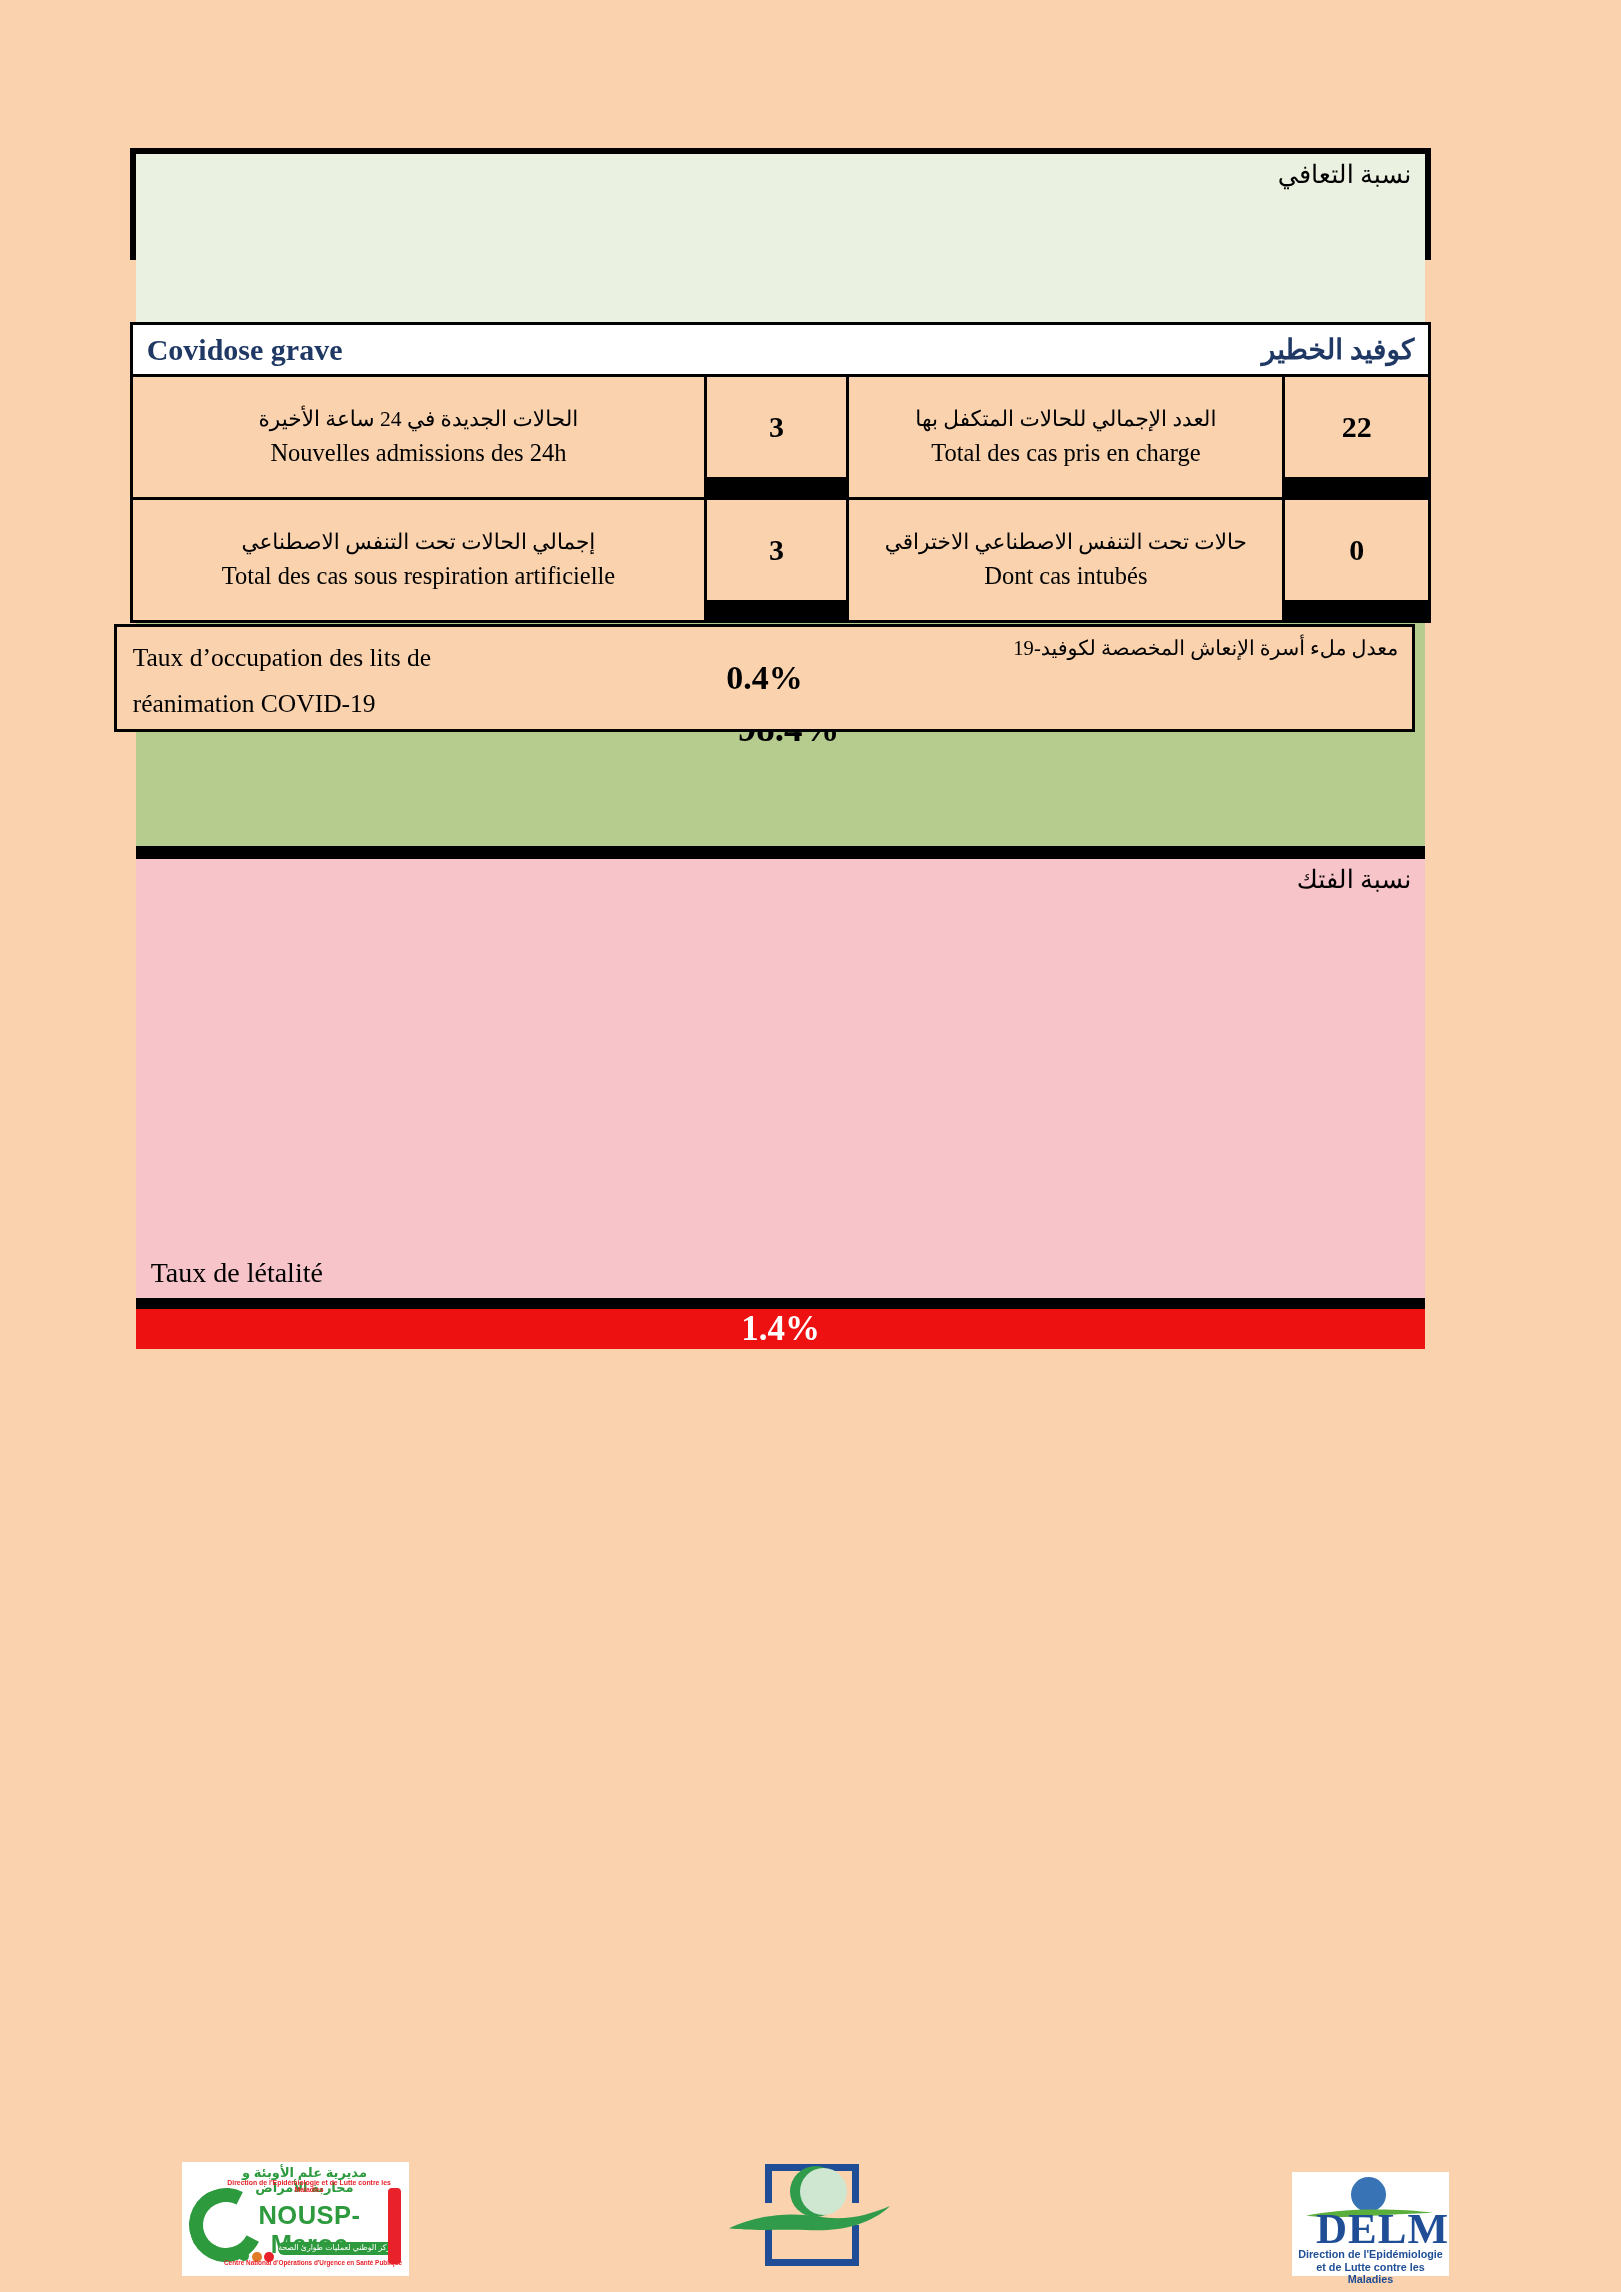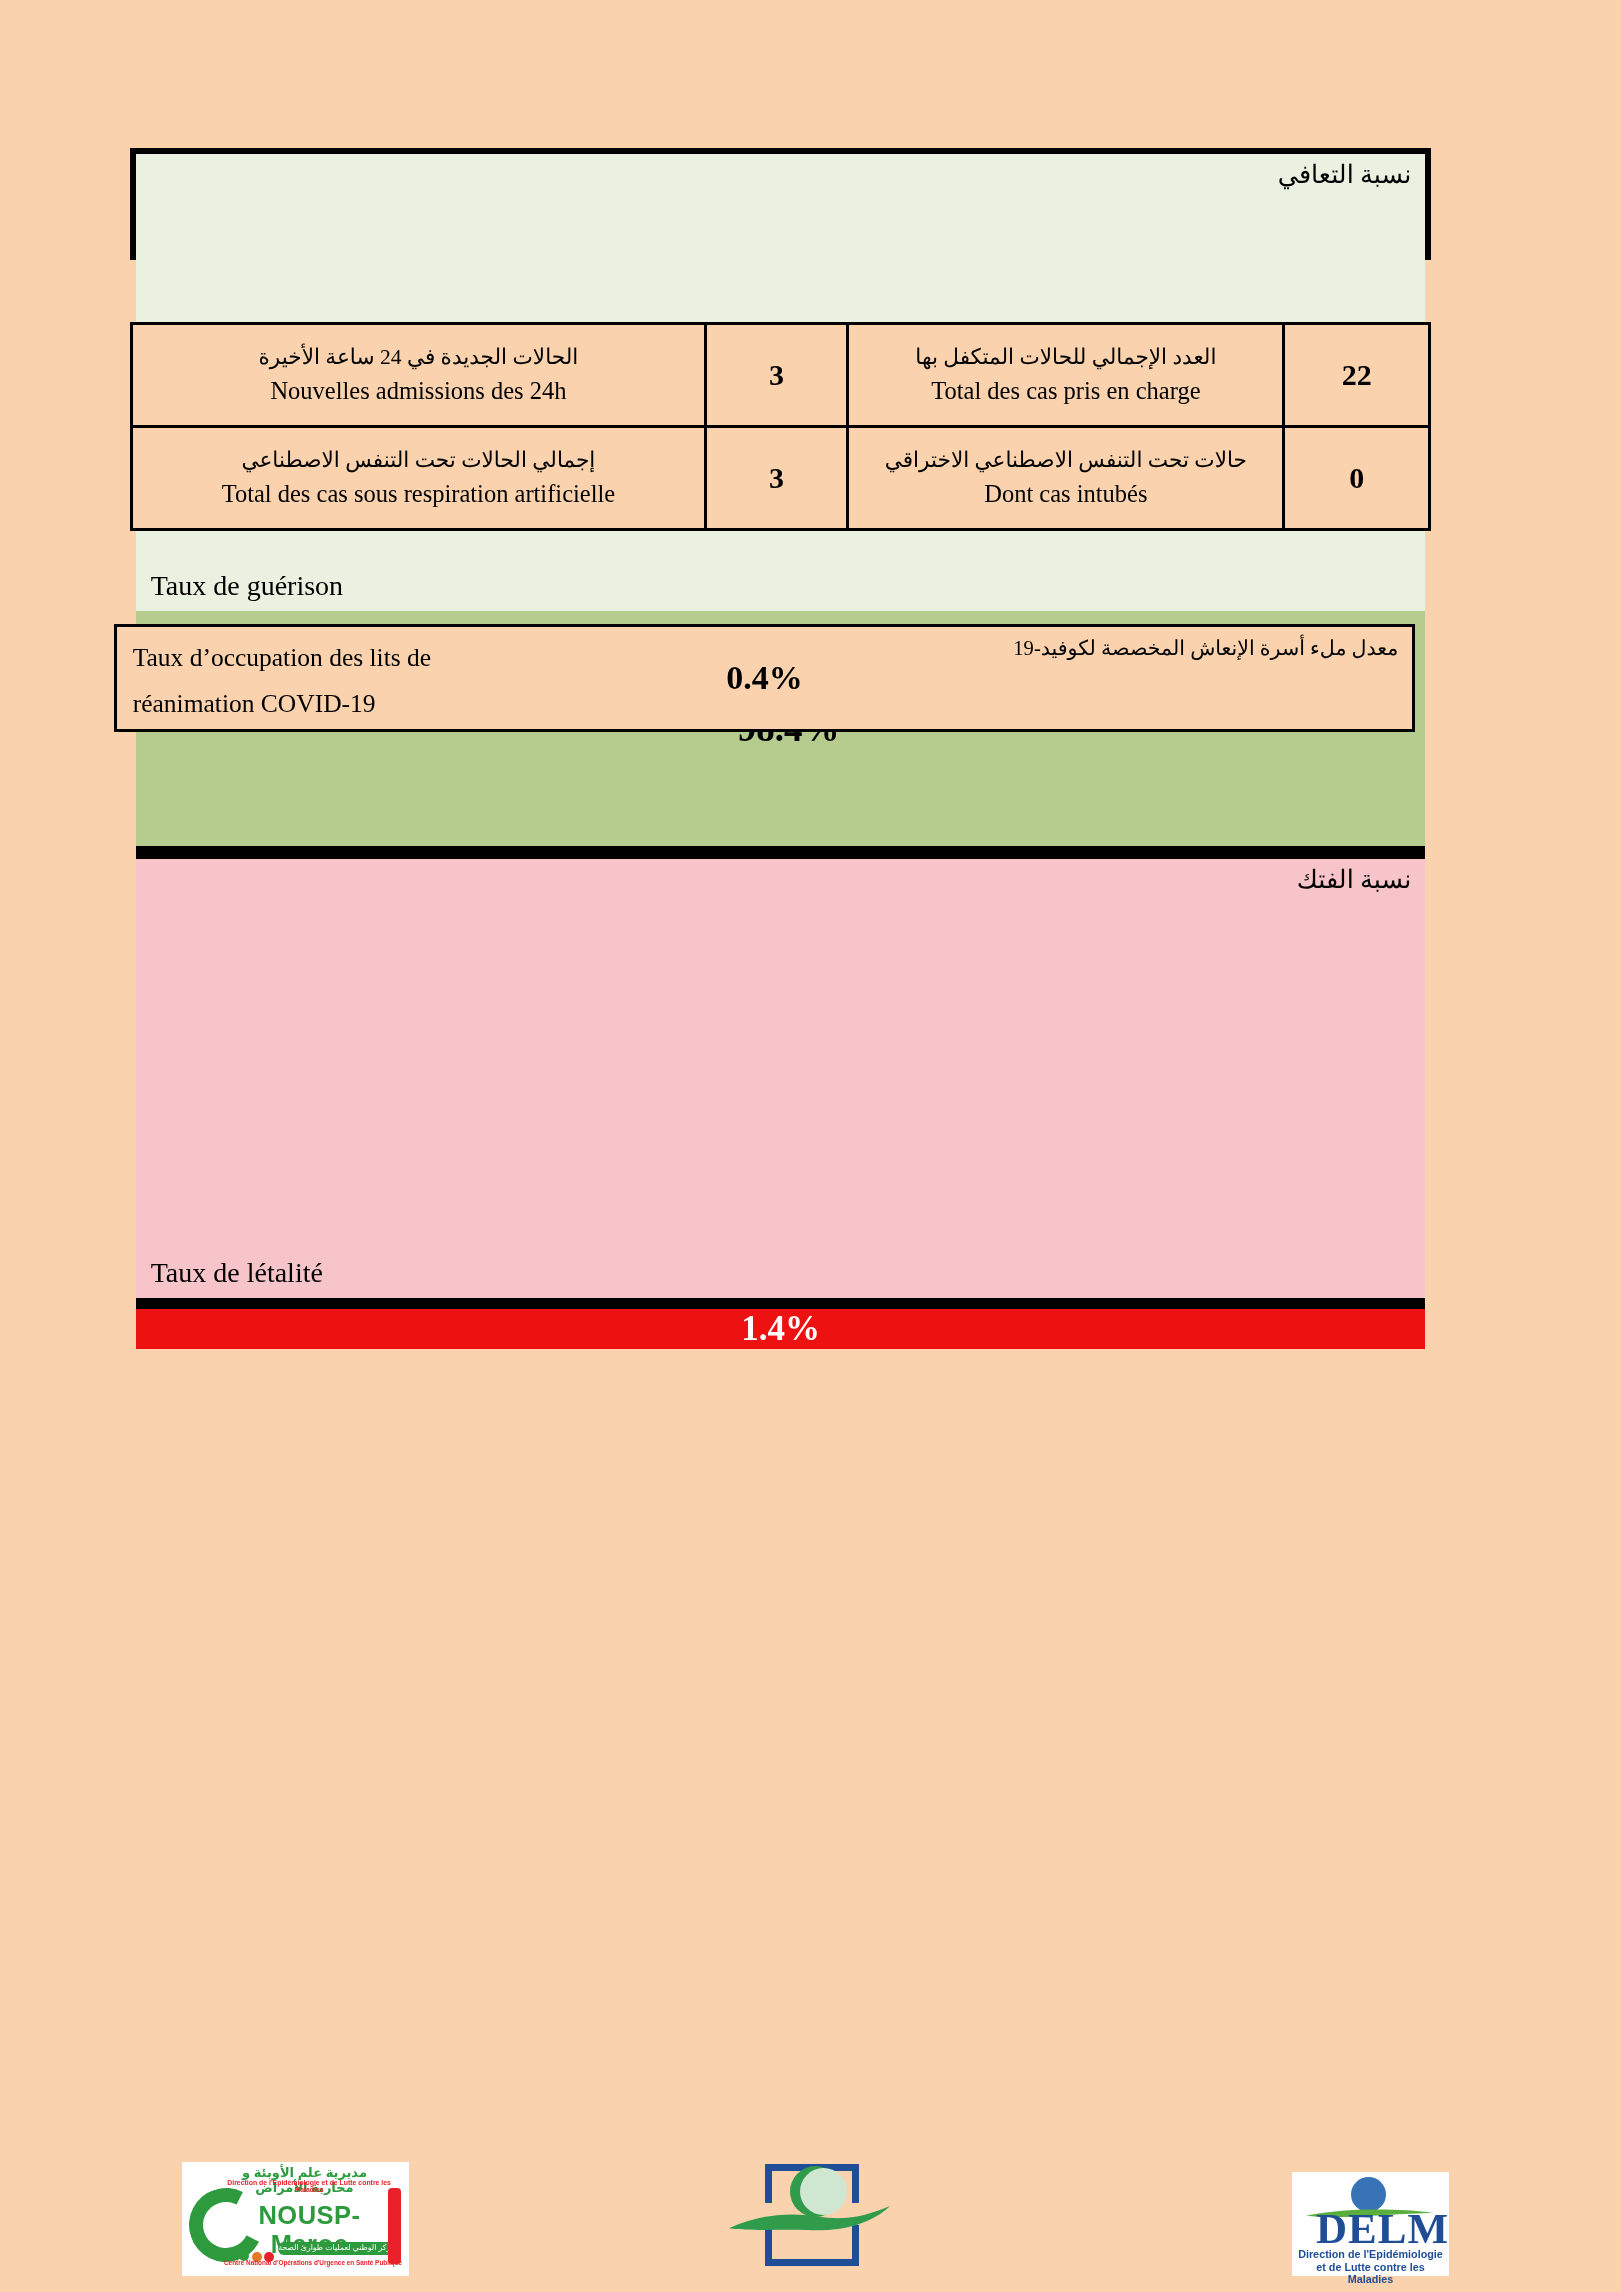--- a/index.html
+++ b/index.html
@@ -38,21 +38,21 @@
     display:grid;grid-template-columns:580fr 142fr 440fr 145fr;gap:2.9px;
   }
   .ct-header{
     grid-column:1 / span 4;background:#fff;height:49px;
     display:flex;justify-content:space-between;align-items:center;
     padding:0 13.7px;color:var(--navy);font-weight:bold;
   }
   .ct-title-fr{font-size:30px;}
   .ct-title-ar{font-size:28px;direction:rtl;}
   .ct-label{
-    background:var(--page_bg);height:100px;display:flex;flex-direction:column;
+    background:var(--page_bg);height:120px;display:flex;flex-direction:column;
     justify-content:center;align-items:center;text-align:center;padding:2px 7.8px;gap:6px;
   }
   .ct-label .ar{font-size:21.6px;direction:rtl;line-height:1.2;}
   .ct-label .fr{font-size:24.5px;line-height:1.15;}
   .ct-value{
     background:var(--page_bg);height:100px;display:flex;align-items:center;justify-content:center;
     font-weight:bold;font-size:30px;
   }
   
   .occupancy{
@@ -116,20 +116,24 @@
       <div class="ts-ar">نسبة الفتك</div>
       <div class="ts-fr">Taux de létalité</div>
     </div>
     <div class="ts-sep2"></div>
     <div class="ts-cell ts-letalite-value">
       <span class="ts-val-red">1.4%</span>
     </div>
   </div>
 
   <div class="covid-table">
+    <div class="ct-header">
+      <span class="ct-title-fr">Covidose grave</span>
+      <span class="ct-title-ar">كوفيد الخطير</span>
+    </div>
 
     <div class="ct-label">
       <div class="ar">الحالات الجديدة في 24 ساعة الأخيرة</div>
       <div class="fr">Nouvelles admissions des 24h</div>
     </div>
     <div class="ct-value">3</div>
     <div class="ct-label">
       <div class="ar">العدد الإجمالي للحالات المتكفل بها</div>
       <div class="fr">Total des cas pris en charge</div>
     </div>

